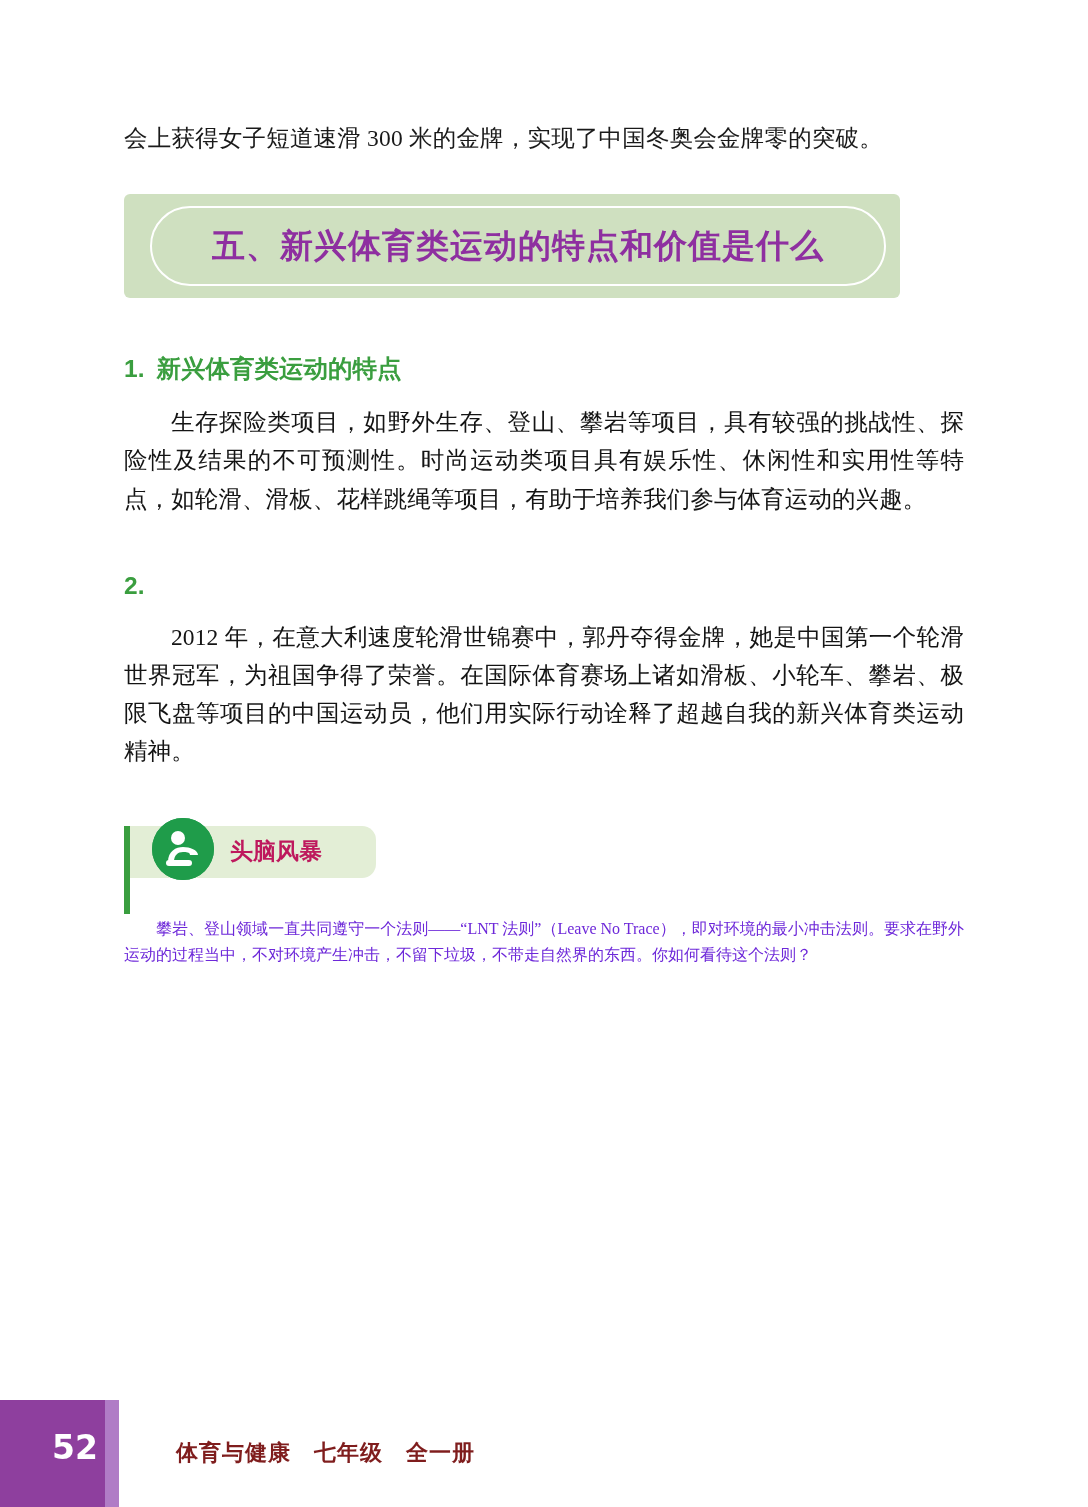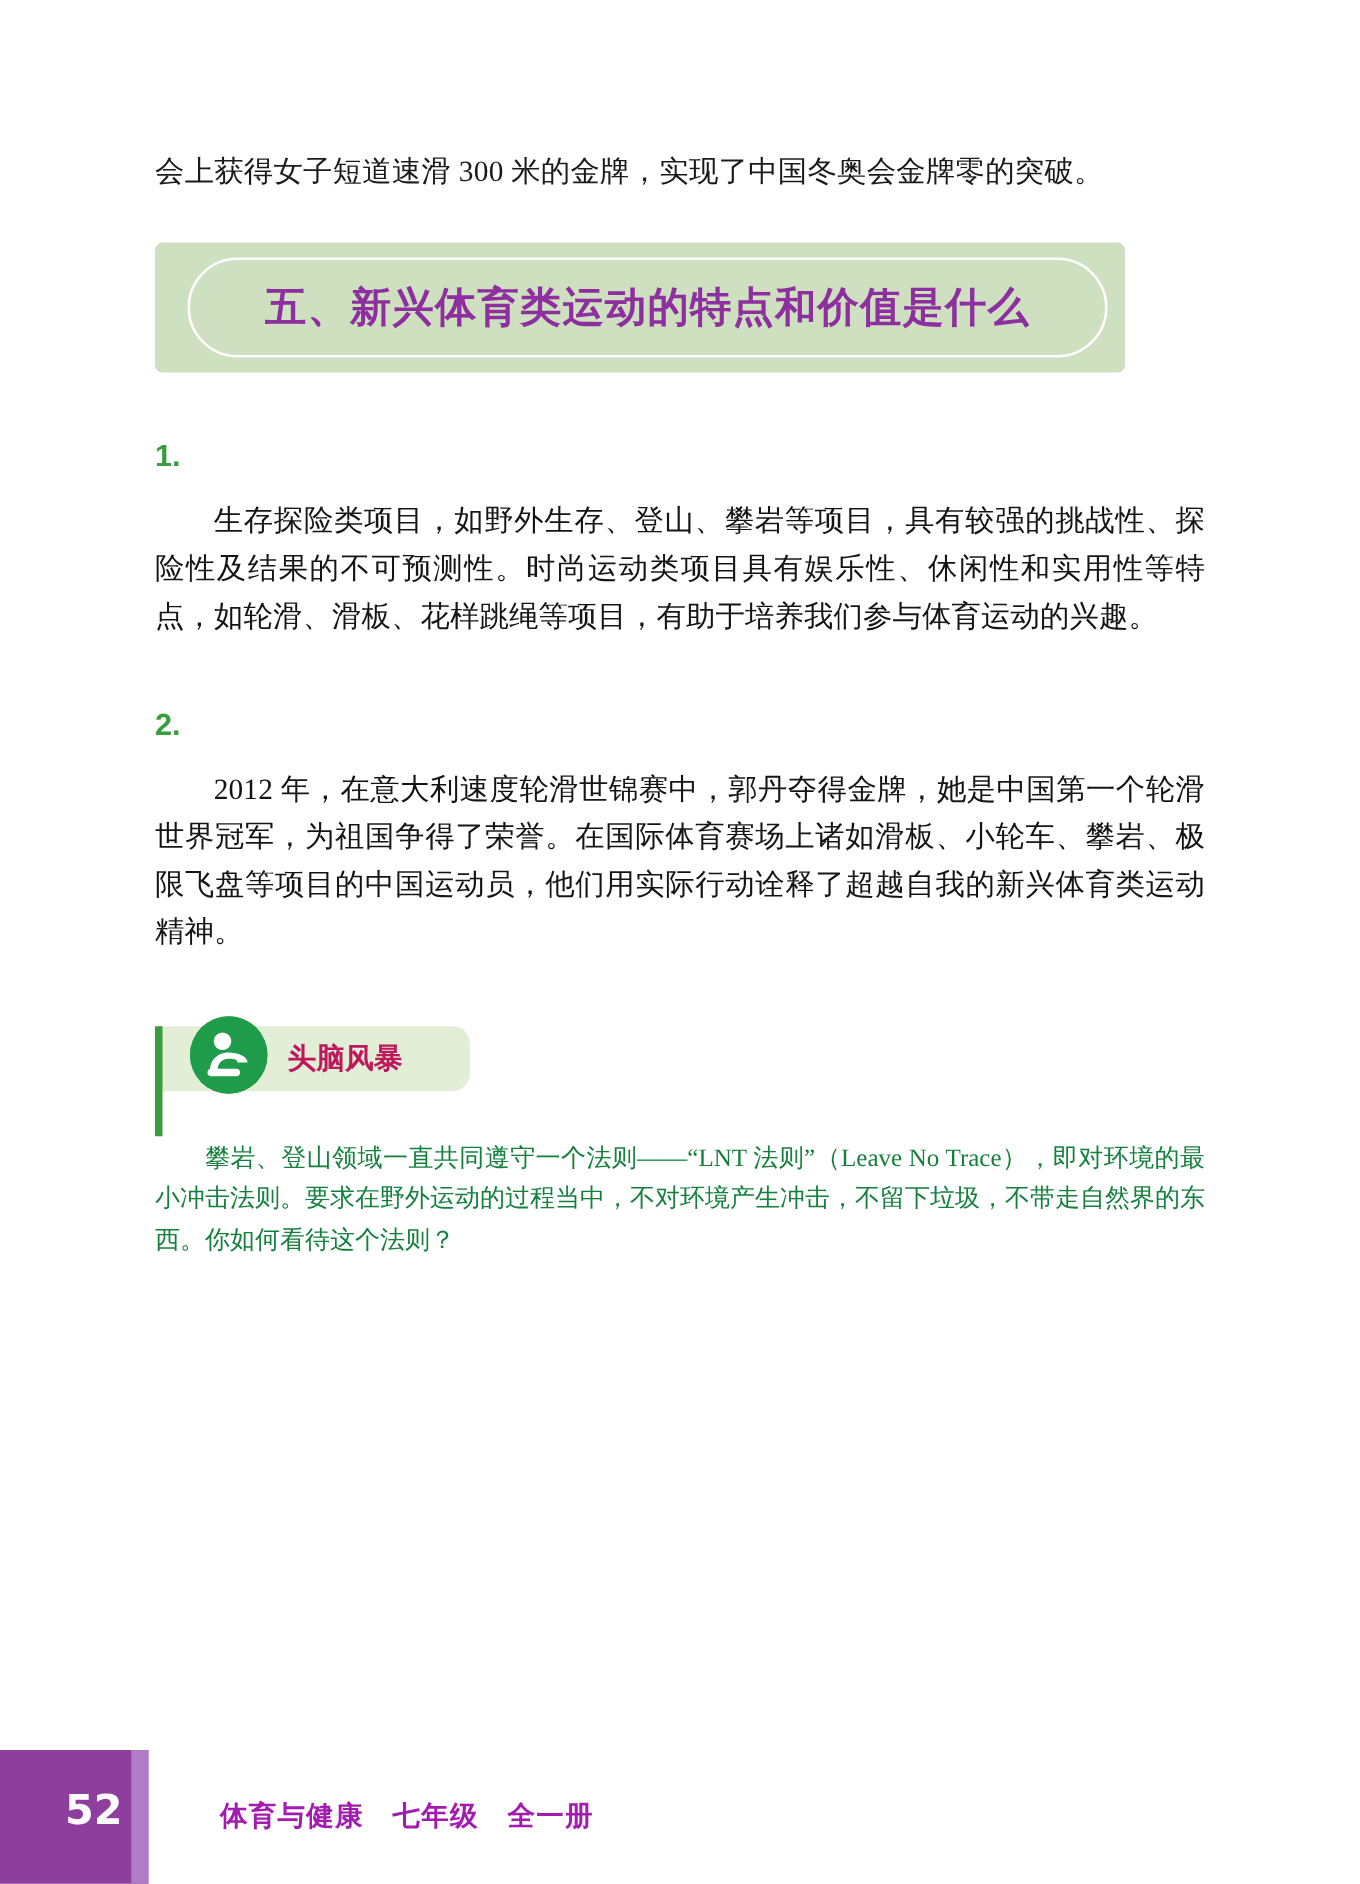--- a/index.html
+++ b/index.html
@@ -153,23 +153,23 @@
     left: 106px;
     top: 22px;
     font-family: "DejaVu Sans", sans-serif;
     font-weight: bold;
     font-size: 23px;
     color: #be185d;
   }
 
   p.brainstorm-text {
     margin: 26px 0 0 0;
-    font-size: 20px;
+    font-size: 16px;
     line-height: 1.62;
-    color: #15803d;
+    color: #6d28d9;
     text-indent: 2em;
     text-align: justify;
   }
 
   
   .footer {
     position: absolute;
     left: 0;
     bottom: 0;
     width: 1088px;
@@ -184,21 +184,21 @@
     font-size: 33px;
     color: #ffffff;
   }
   .footer-text {
     position: absolute;
     left: 176px;
     top: 38px;
     font-family: "DejaVu Sans", sans-serif;
     font-weight: bold;
     font-size: 22px;
-    color: #a21caf;
+    color: #7f1d1d;
     letter-spacing: 1px;
   }
 </style>
 </head>
 <body>
 
 <div class="page">
 
   <div class="left-edge-bar"></div>
   <div class="left-edge-bar-inner"></div>
@@ -208,20 +208,21 @@
     <div class="intro-line">会上获得女子短道速滑 300 米的金牌，实现了中国冬奥会金牌零的突破。</div>
 
     <div class="section-banner">
       <div class="section-banner-inner">
         <span class="section-banner-title">五、新兴体育类运动的特点和价值是什么</span>
       </div>
     </div>
 
     <div class="subheading">
       <span class="num">1.</span>
+      <span>新兴体育类运动的特点</span>
     </div>
     <p class="body">生存探险类项目，如野外生存、登山、攀岩等项目，具有较强的挑战性、探险性及结果的不可预测性。时尚运动类项目具有娱乐性、休闲性和实用性等特点，如轮滑、滑板、花样跳绳等项目，有助于培养我们参与体育运动的兴趣。</p>
 
     <div class="subheading">
       <span class="num">2.</span>
     </div>
     <p class="body">2012 年，在意大利速度轮滑世锦赛中，郭丹夺得金牌，她是中国第一个轮滑世界冠军，为祖国争得了荣誉。在国际体育赛场上诸如滑板、小轮车、攀岩、极限飞盘等项目的中国运动员，他们用实际行动诠释了超越自我的新兴体育类运动精神。</p>
 
     <div class="brainstorm">
       <div class="brainstorm-bar"></div>

